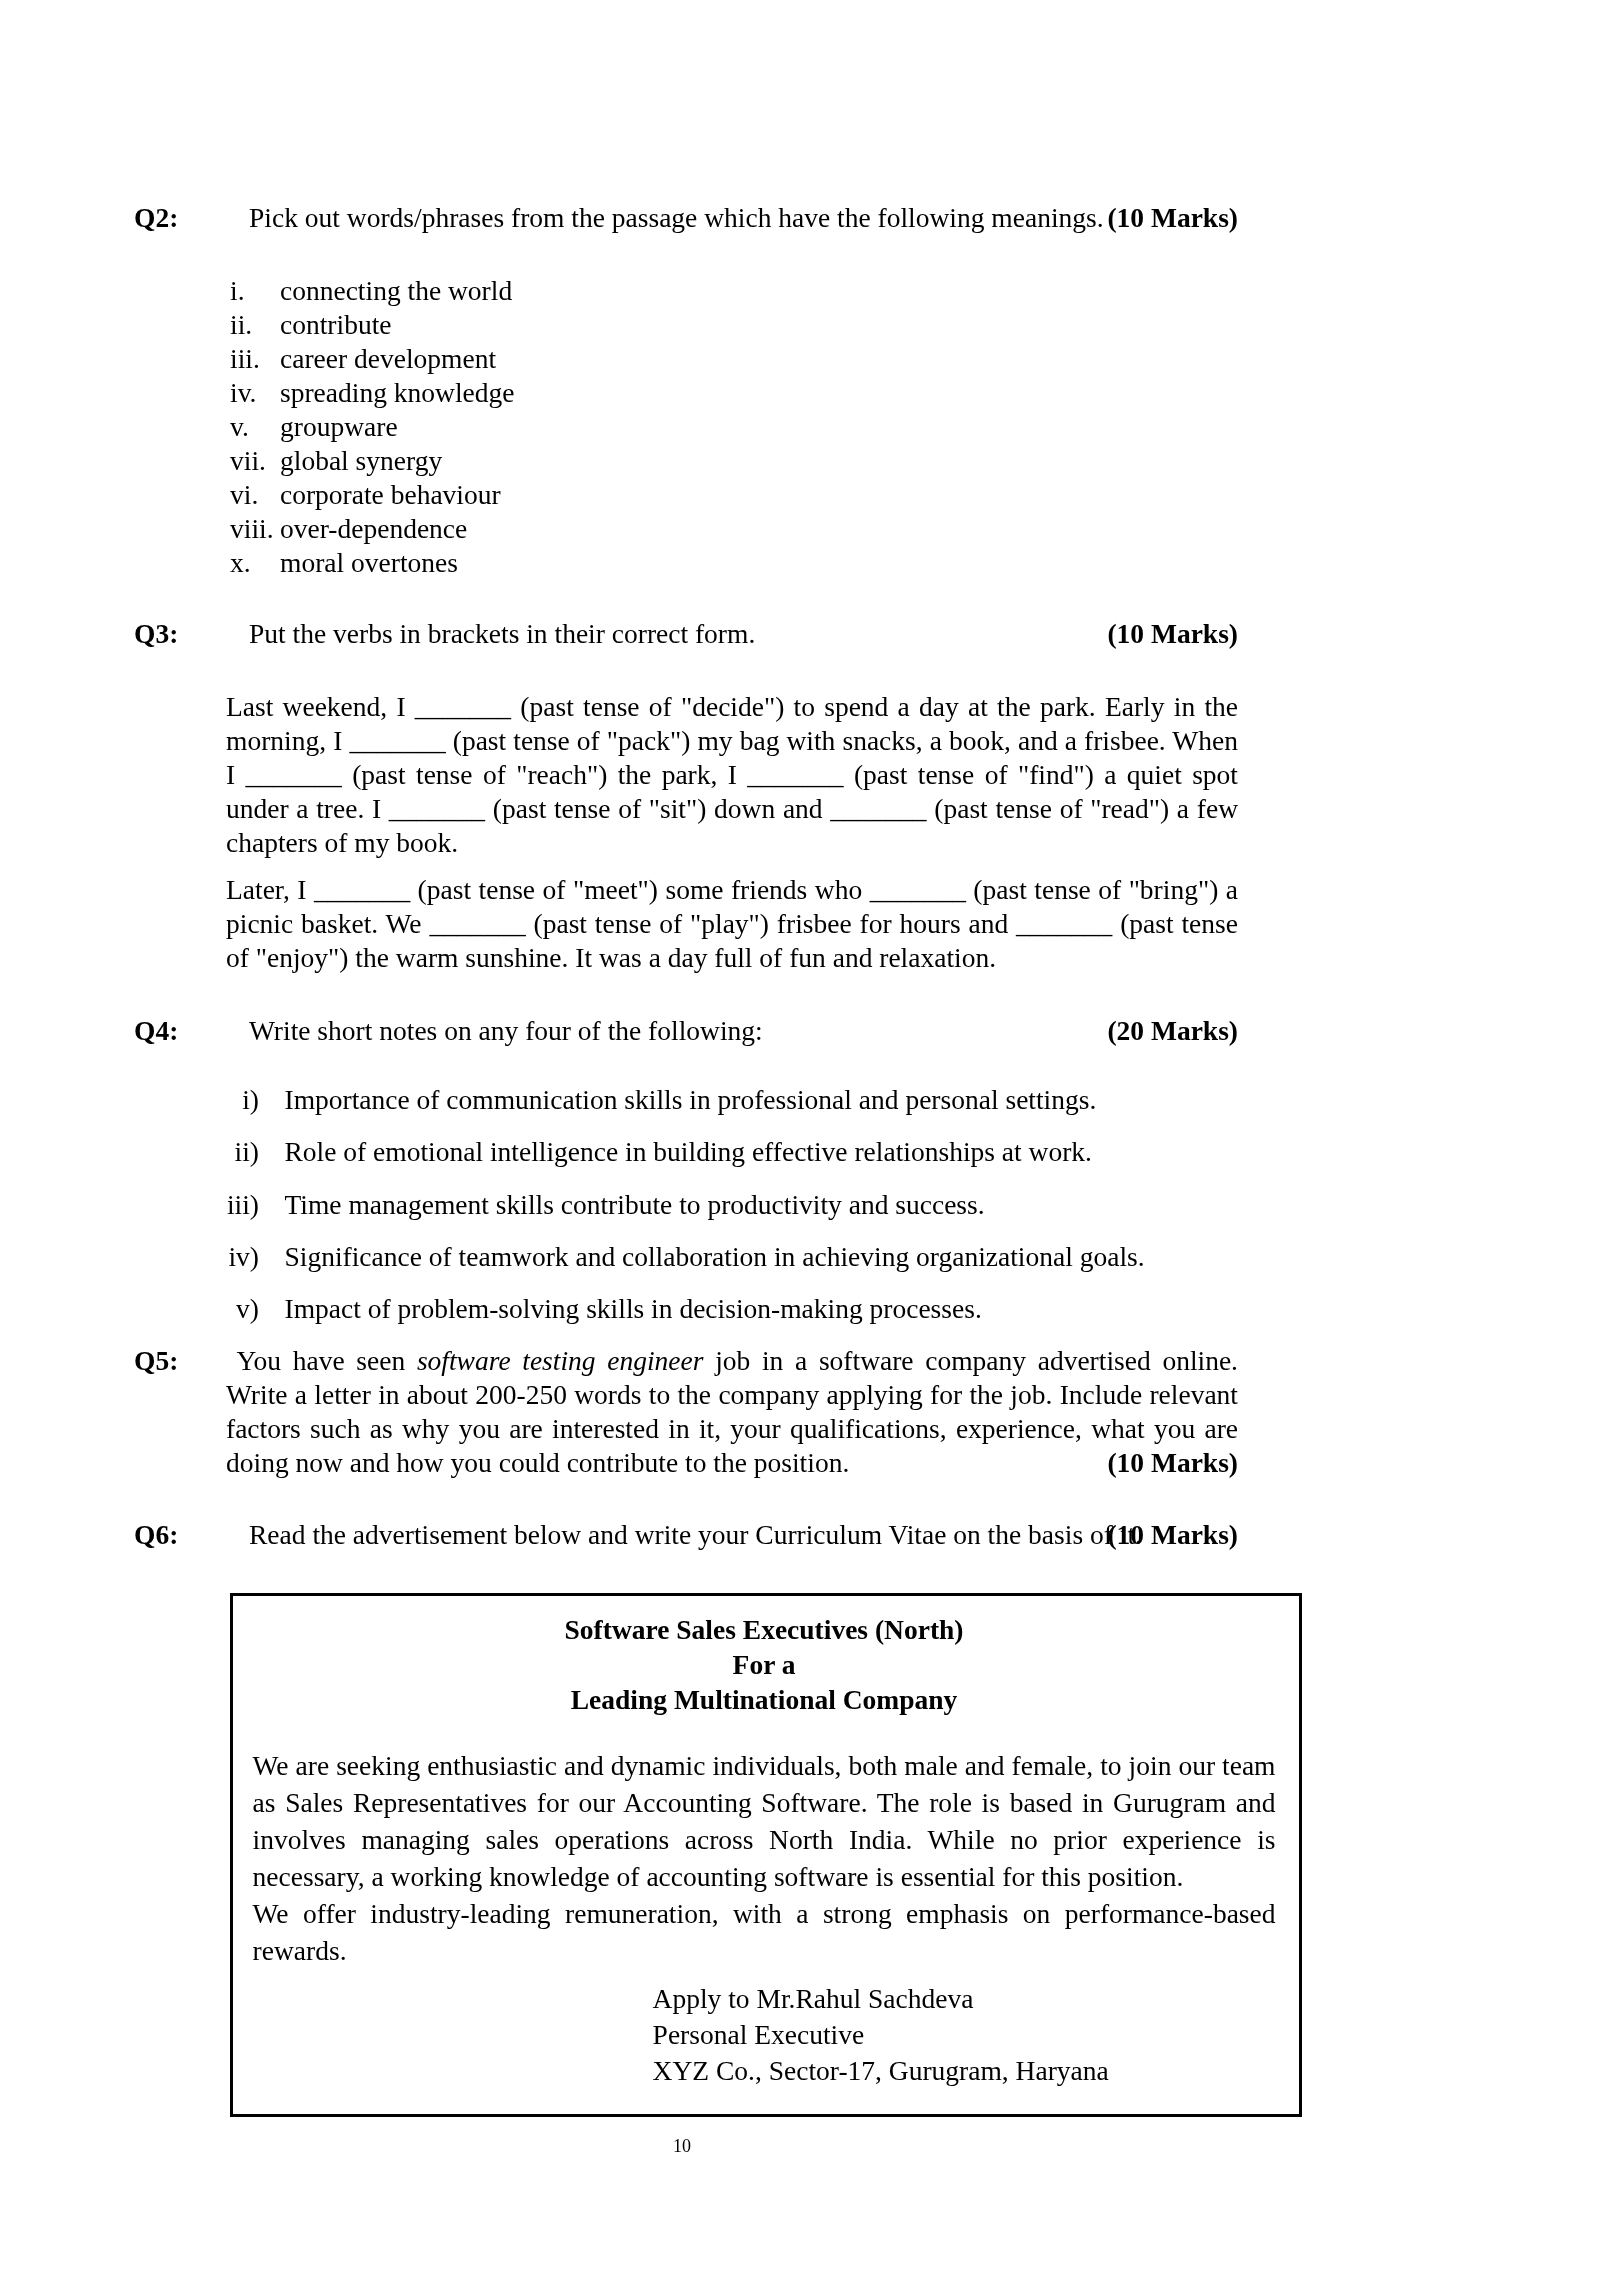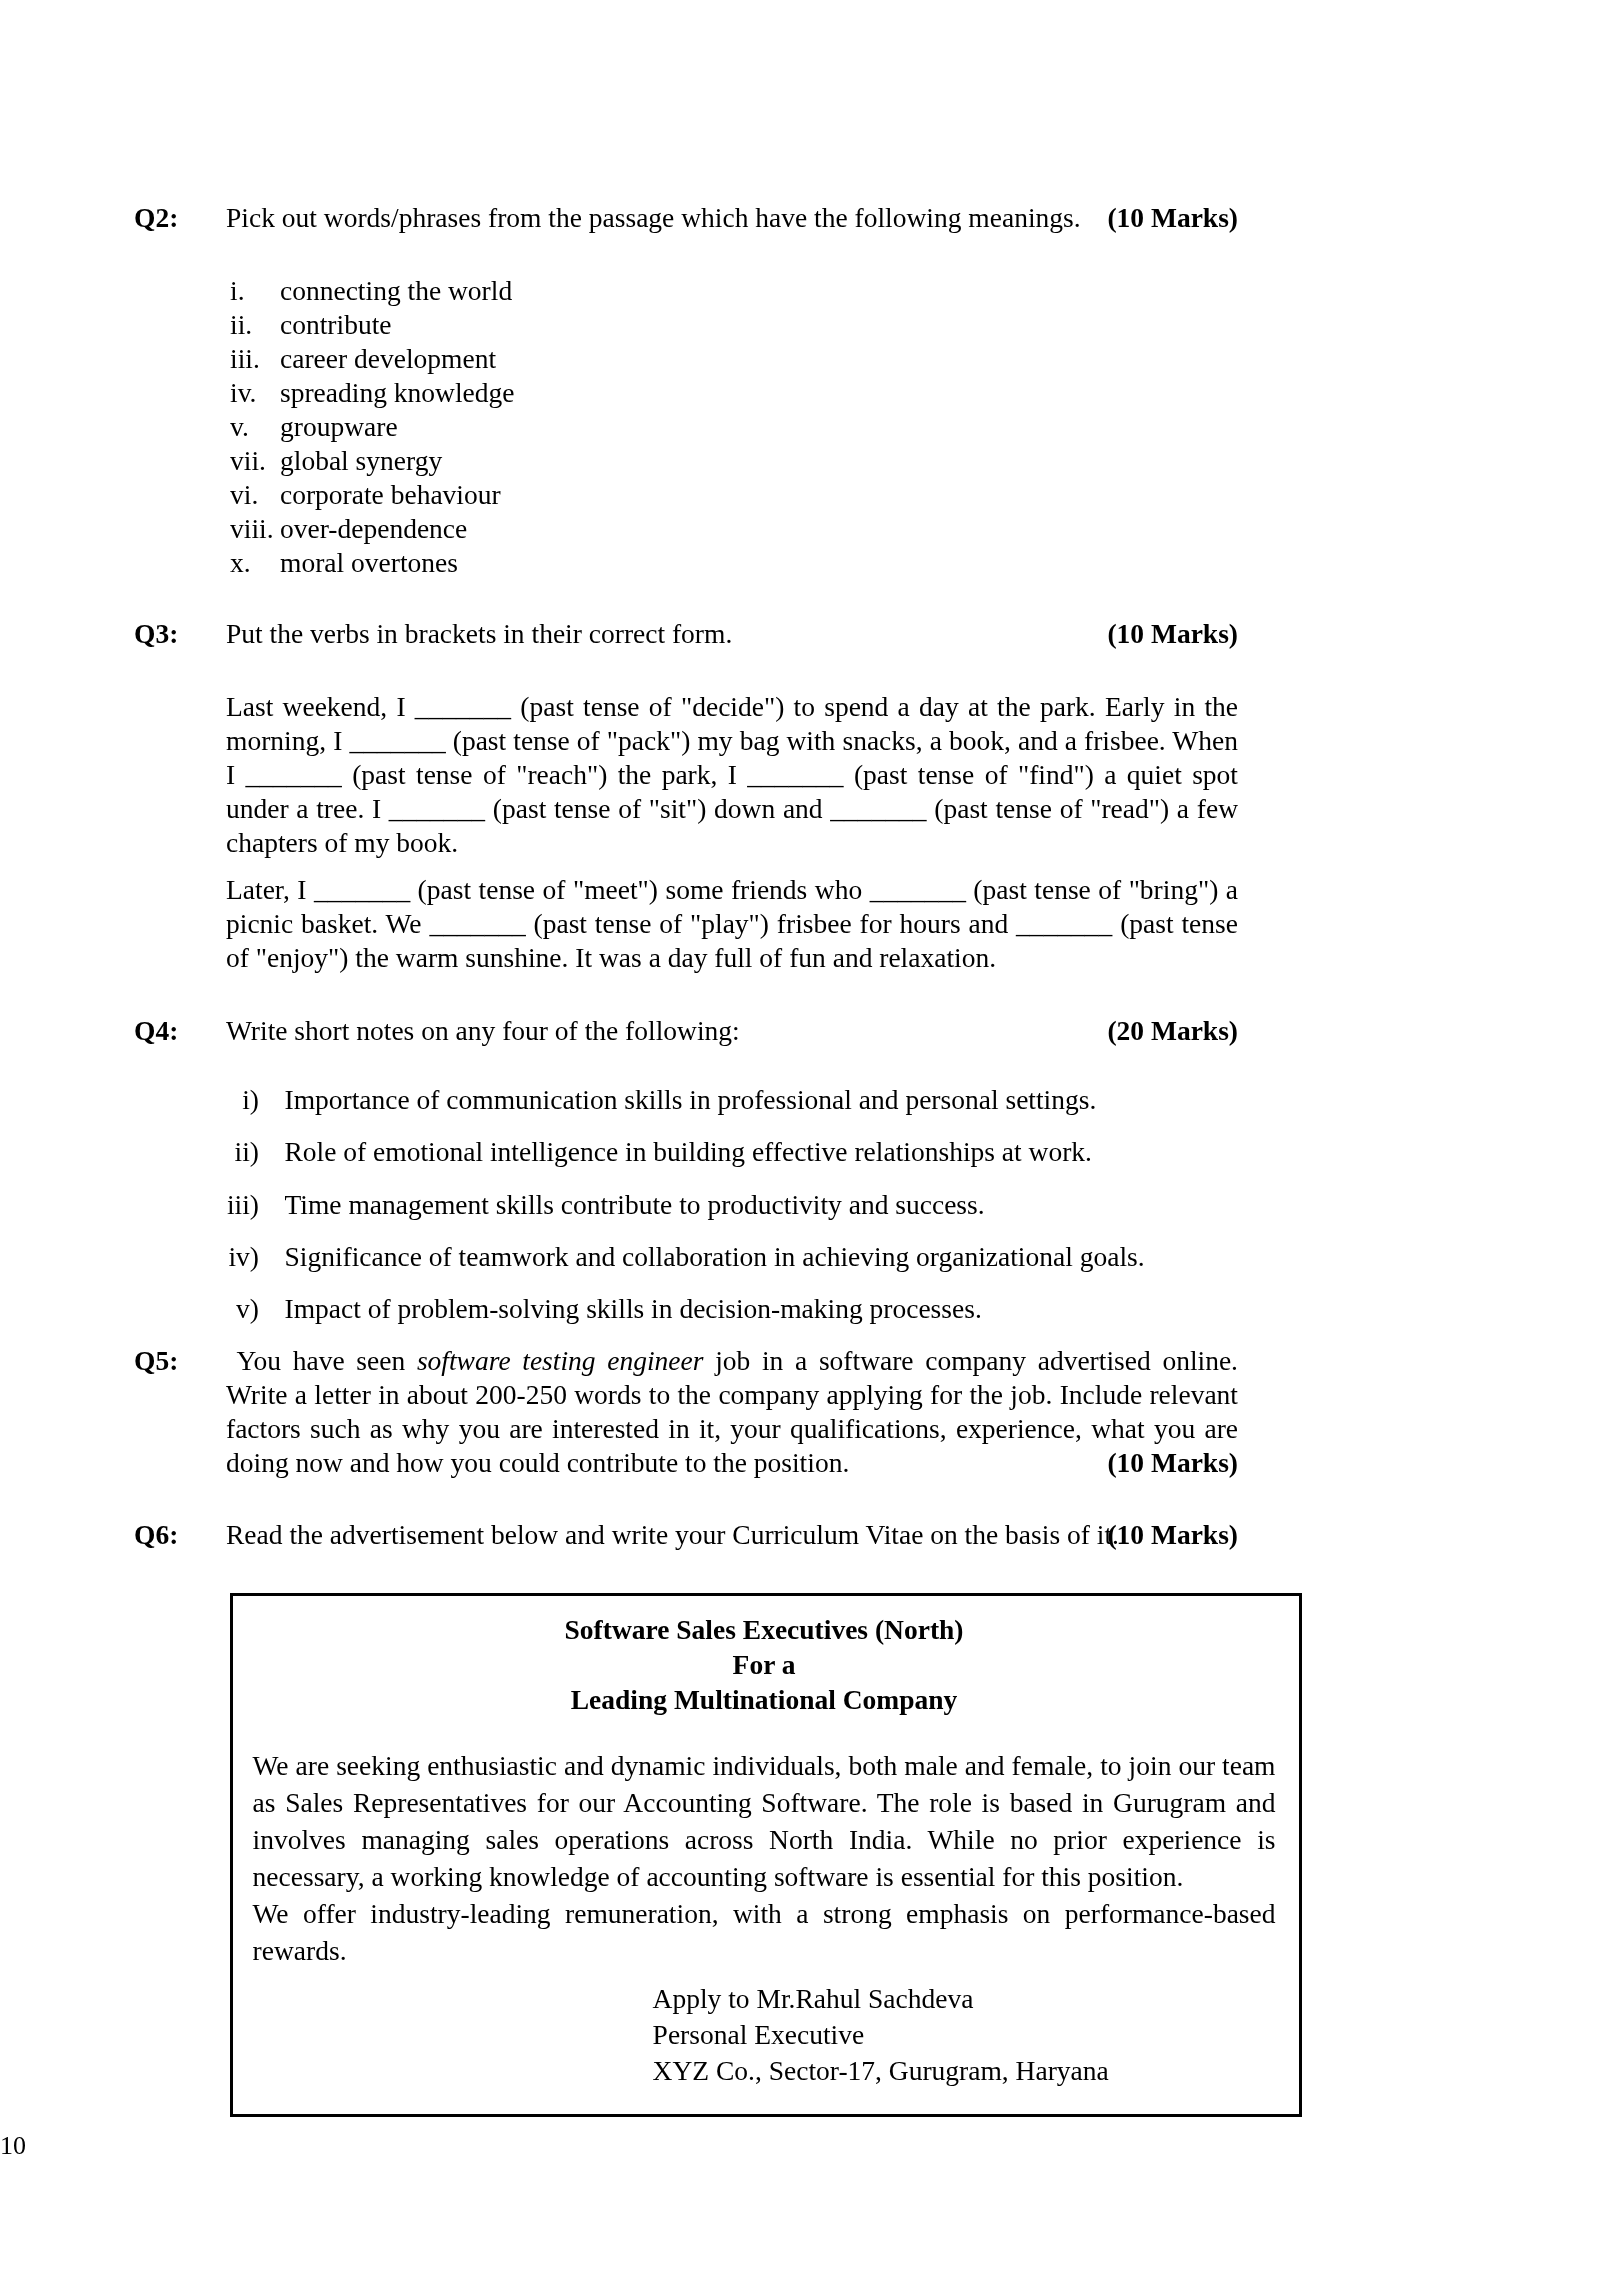--- a/index.html
+++ b/index.html
@@ -12,21 +12,21 @@
     font-family:"Liberation Serif", serif;
     font-size:27.5px;
     line-height:34px;
     overflow:hidden;
   }
   .content { padding-top:201px; }
 
   
   .qblock { position:relative; margin-left:134px; margin-right:126px; }
   .qlabel { position:absolute; left:0; top:0; font-weight:700; }
-  .qhead  { margin-left:92px; }
+  .qhead  { margin-left:115px; }
   .qmarks-top    { position:absolute; right:0; top:0; font-weight:700; white-space:nowrap; }
   .qmarks-bottom { position:absolute; right:0; bottom:0; font-weight:700; white-space:nowrap; }
 
   
   .q2-list { margin-top:39px; margin-left:230px; }
   .q2-item { white-space:nowrap; }
   .q2-num  { display:inline-block; min-width:50px; }
 
   
   .q3-para { margin-left:226px; margin-right:126px; text-align:justify; }
@@ -57,21 +57,21 @@
     margin-left:230px;
     width:1072px;
     box-sizing:border-box;
     border:3.3px solid #000000;
     padding:15.7px 23.5px 25px 19.6px;
   }
   .ad-title { text-align:center; font-weight:700; line-height:35px; }
   .ad-body  { margin-top:30px; text-align:justify; line-height:37px; }
   .ad-apply { margin-top:11.8px; margin-left:400px; line-height:36px; }
 
-  .page-number { margin-top:11.8px; text-align:left; font-size:26px; }
+  .page-number { margin-top:11.8px; text-align:center; font-size:18px; }
 </style>
 </head>
 <body>
 
 <div class="page">
   <div class="content">
 
     <div class="qblock">
       <span class="qlabel">Q2:</span>
       <div class="qhead">Pick out words/phrases from the passage which have the following meanings.</div>

